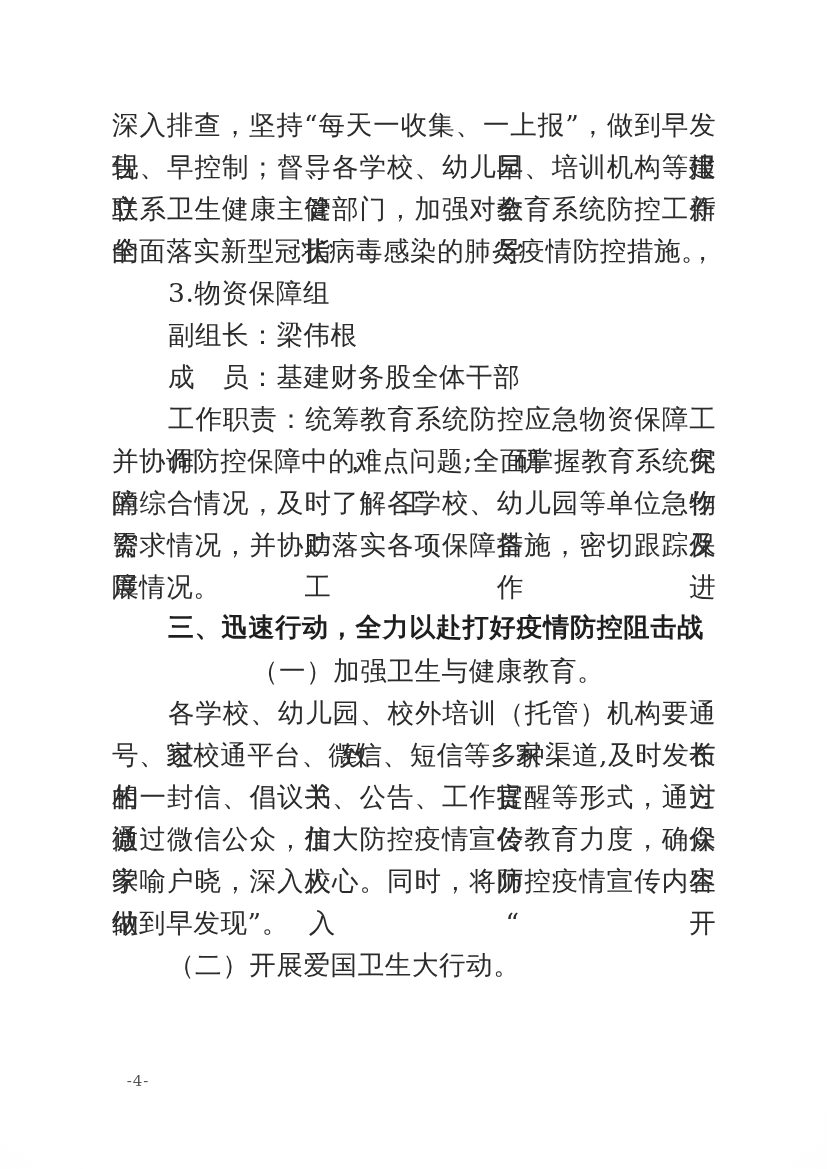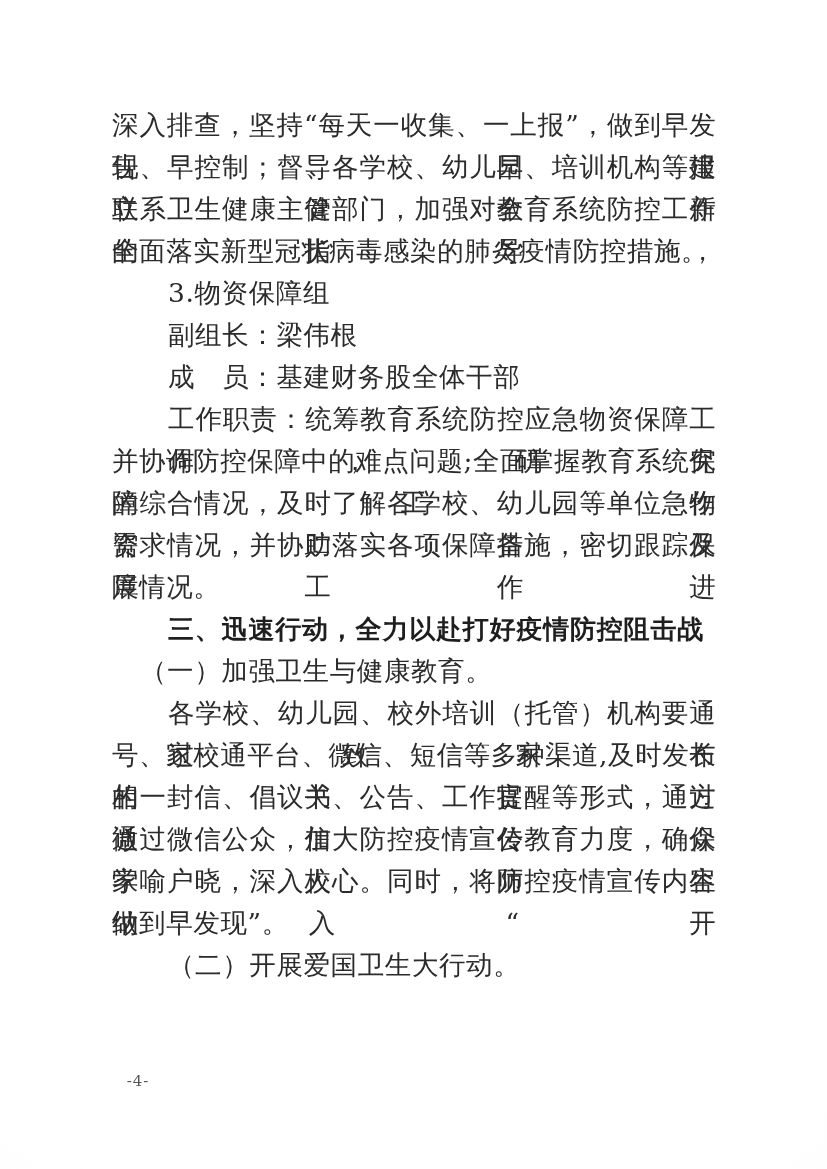--- a/index.html
+++ b/index.html
@@ -46,25 +46,25 @@
     color: #2b2b2b;
   }
 
   .line.justify {
     text-align: justify;
     text-align-last: justify;
     white-space: normal;
     letter-spacing: 0.2px;
   }
 
-  .line.indent1 { padding-left: 28px; }
+  .line.indent1 { padding-left: 28px; text-align: center; }
   .line.indent2 { padding-left: 56px; }
 
   .line.bold {
-    font-family: Liberation Sans, sans-serif;
+    font-family: Liberation Mono, monospace;
     font-weight: 700;
     font-size: 26px;
     letter-spacing: 0.8px;
     color: #1e1e1e;
   }
 
   #page-number {
     position: absolute;
     left: 98px;
     top: 1072px;

